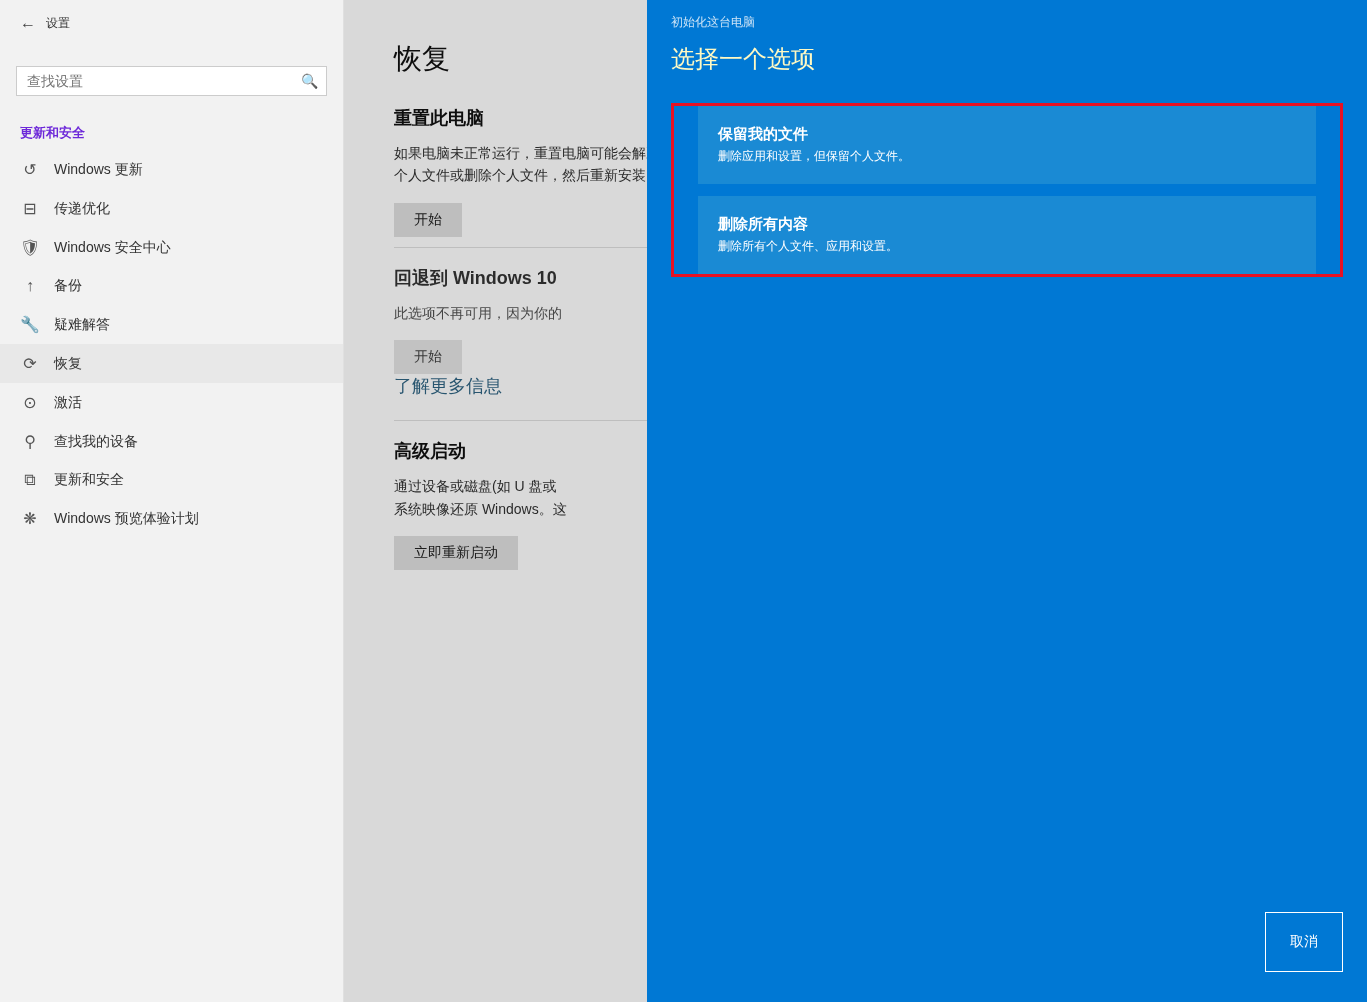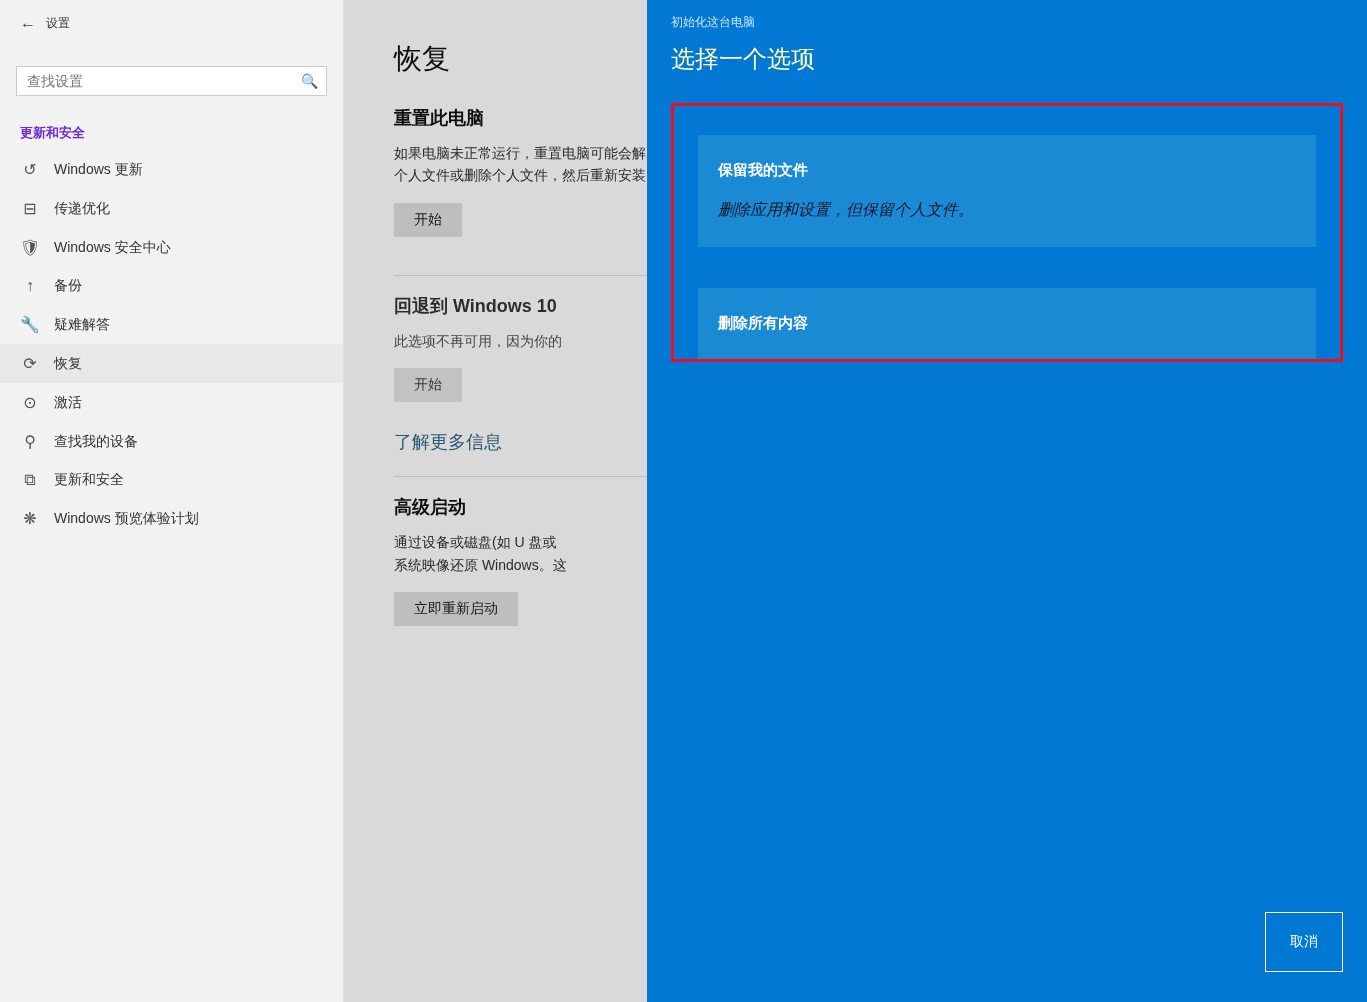--- a/index.html
+++ b/index.html
@@ -129,21 +129,20 @@
       margin-bottom: 16px;
     }
 
     .btn-start {
       background: #e0e0e0;
       border: none;
       padding: 8px 20px;
       font-size: 14px;
       color: #222;
       cursor: pointer;
-      margin-bottom: 28px;
     }
 
     .link-more {
       color: #0c4a6e;
       font-size: 18px;
       cursor: pointer;
       text-decoration: none;
       display: inline-block;
       margin-bottom: 12px;
     }
@@ -192,41 +191,39 @@
       display: flex;
       flex-direction: column;
       gap: 12px;
       border: 3px solid #e81123;
       margin: 0 24px;
     }
 
     .modal-option {
       background: #1a8ad4;
       border: none;
-      padding: 26px 20px;
+      padding: 19px 20px;
       cursor: pointer;
       text-align: left;
       color: #fff;
       display: flex;
       flex-direction: column;
-      gap: 20px;
-      margin-top: 29px;
+      gap: 4px;
     }
 
     .modal-option-title {
       font-size: 15px;
       font-weight: 700;
       color: #fff;
     }
 
     .modal-option-desc {
-      font-size: 16px;
-      color: #0f172a;
+      font-size: 12px;
+      color: #ffffff;
       font-weight: 400;
-      font-style: italic;
     }
 
     .modal-footer {
       position: absolute;
       bottom: 30px;
       right: 24px;
     }
 
     .modal-cancel-btn {
       background: transparent;
@@ -352,20 +349,21 @@
       <div class="modal-label">初始化这台电脑</div>
       <div class="modal-title">选择一个选项</div>
 
       <div class="modal-options">
         <button class="modal-option">
           <span class="modal-option-title">保留我的文件</span>
           <span class="modal-option-desc">删除应用和设置，但保留个人文件。</span>
         </button>
         <button class="modal-option">
           <span class="modal-option-title">删除所有内容</span>
+          <span class="modal-option-desc">删除所有个人文件、应用和设置。</span>
         </button>
       </div>
 
       <div class="modal-footer">
         <button class="modal-cancel-btn">取消</button>
       </div>
     </div>
   </div>
 </main>
 

